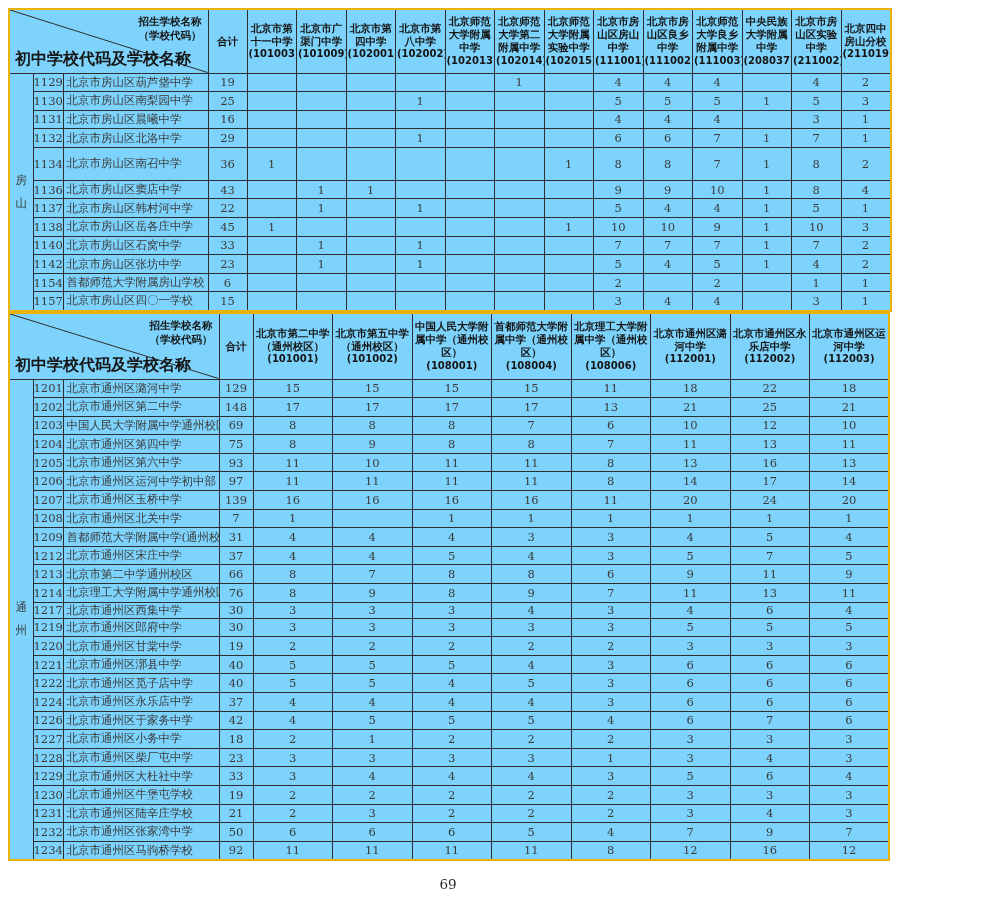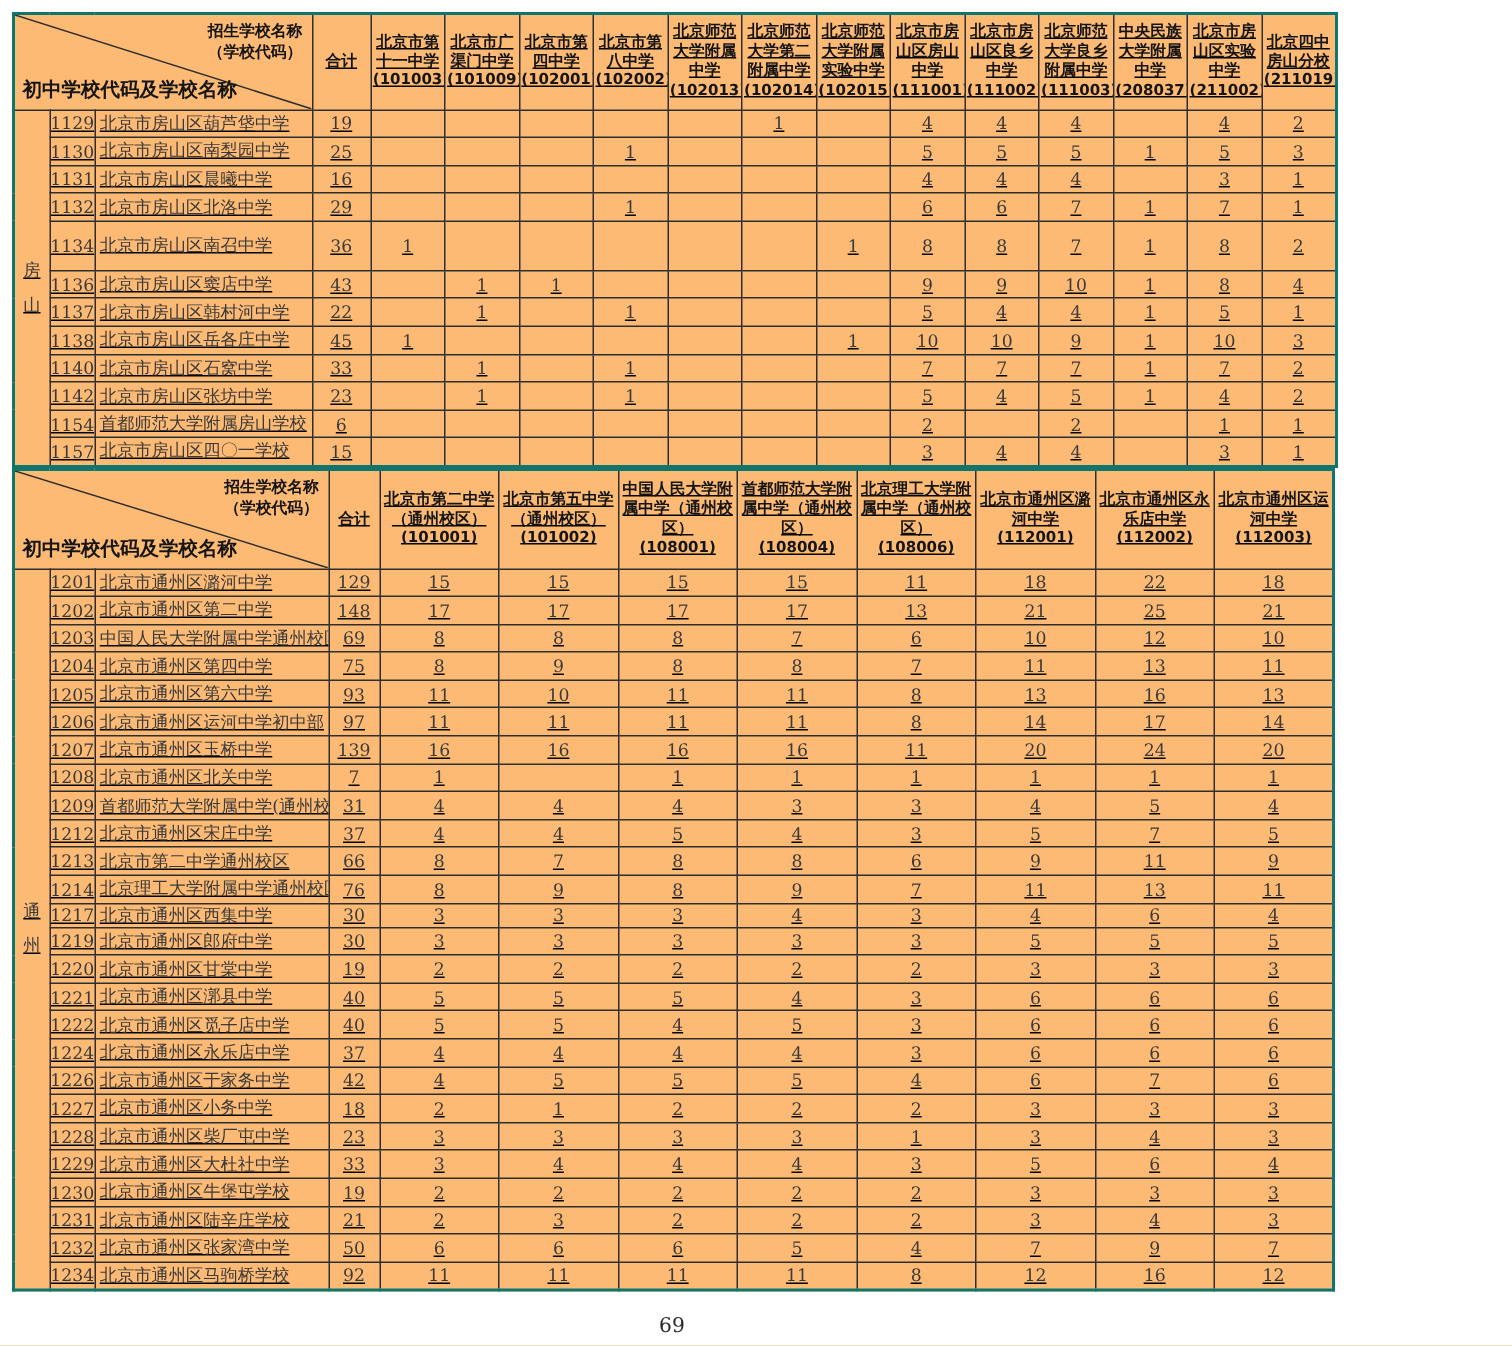--- a/index.html
+++ b/index.html
@@ -3,38 +3,38 @@
 <meta charset="utf-8">
 <style>
   html,body { margin:0; padding:0; }
   body {
     width:1008px; height:897px; position:relative; overflow:hidden;
     background:#ffffff;
     font-family:"DejaVu Serif","Liberation Serif",serif;
   }
   .doc-table {
     position:absolute; border-collapse:collapse; table-layout:fixed;
-    background:#fdba74; border:2px solid #0f766e;text-decoration:underline;
+    background:#7dd3fc; border:2px solid #eab308;
   }
   .t1 { left:8px; top:8px; width:881px; }
   .t2 { left:8px; top:312px; width:880px; }
   .doc-table th, .doc-table td {
     border:1px solid #2e2e2e; padding:0; overflow:hidden; vertical-align:middle;
   }
   .doc-table thead th {
     font-family:"DejaVu Sans","Liberation Sans",sans-serif;
     font-weight:bold; font-size:10.5px; line-height:1.22; color:#151515;
     text-align:center; padding:1px;
   }
   .doc-table thead .hcode { font-size:10px; font-weight:bold; }
   .doc-table tbody td { color:#3a3a3a; font-size:11.5px; text-align:center; }
   .corner { position:relative; }
   .corner svg { position:absolute; left:0; top:0; width:100%; height:100%; }
   .c-top { position:absolute; top:4px; right:6px; text-align:center; font-size:10.5px; line-height:1.35; }
-  .c-bottom { position:absolute; bottom:4px; left:5px; font-size:13px; }
+  .c-bottom { position:absolute; bottom:4px; left:5px; font-size:16px; }
   .group-cell { font-size:11.5px; line-height:2.0; text-align:center; }
   .code-cell { font-size:11px; }
   .name-cell { text-align:left !important; padding:0 3px !important; font-size:11px; white-space:nowrap; }
   .total-cell { font-size:11.5px; }
   .pageno {
     position:absolute; left:408px; top:876px; width:80px; text-align:center;
     font-size:13.5px; color:#2a2a2a;
   }
 </style>
 </head>

